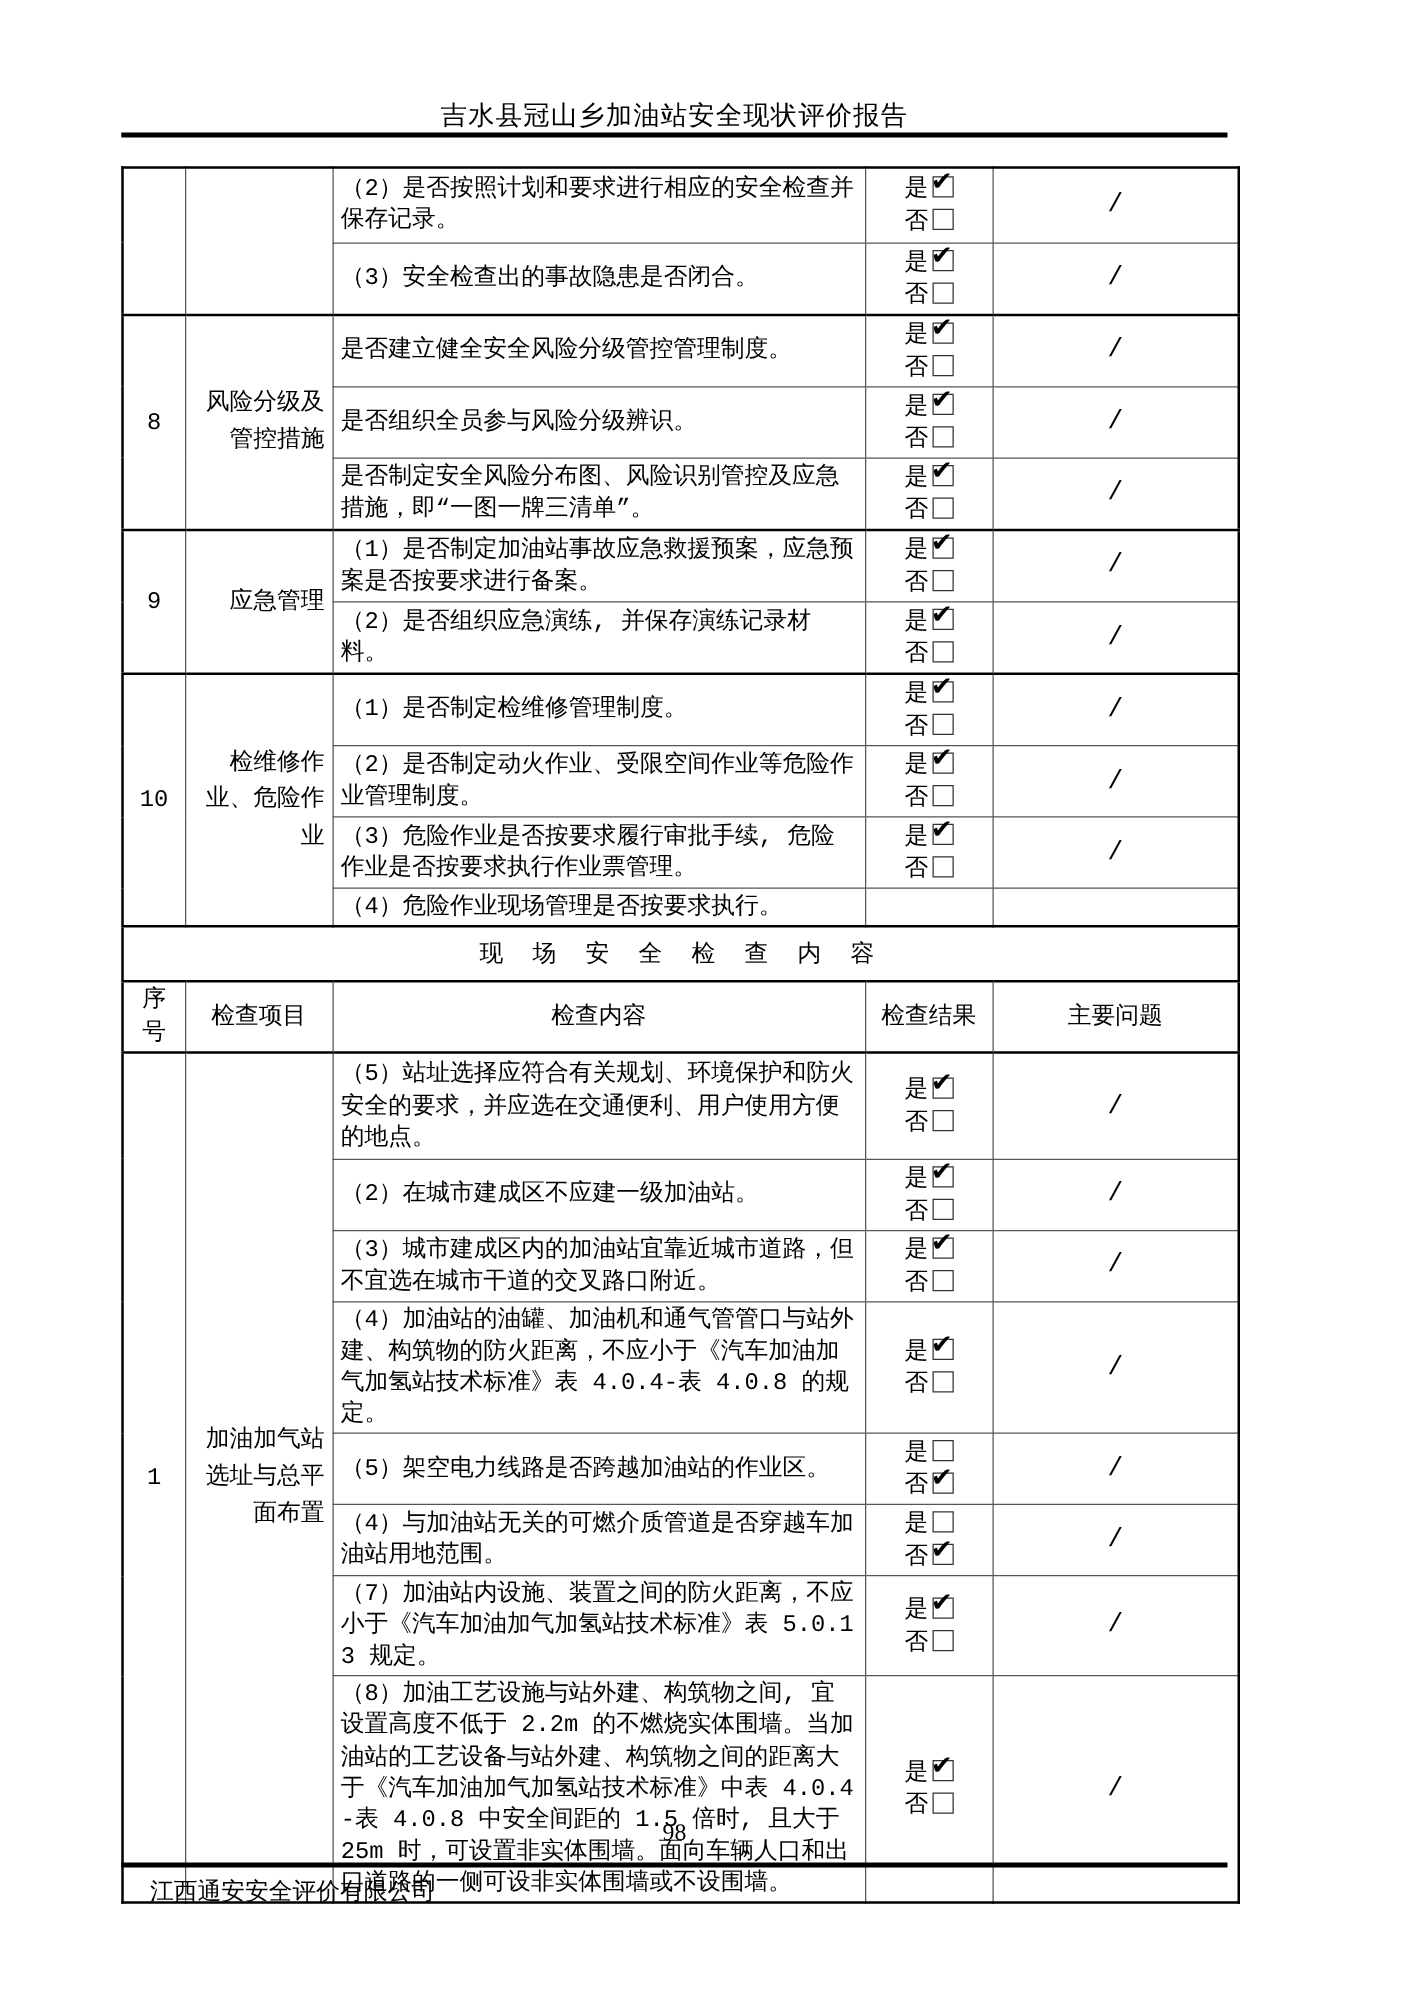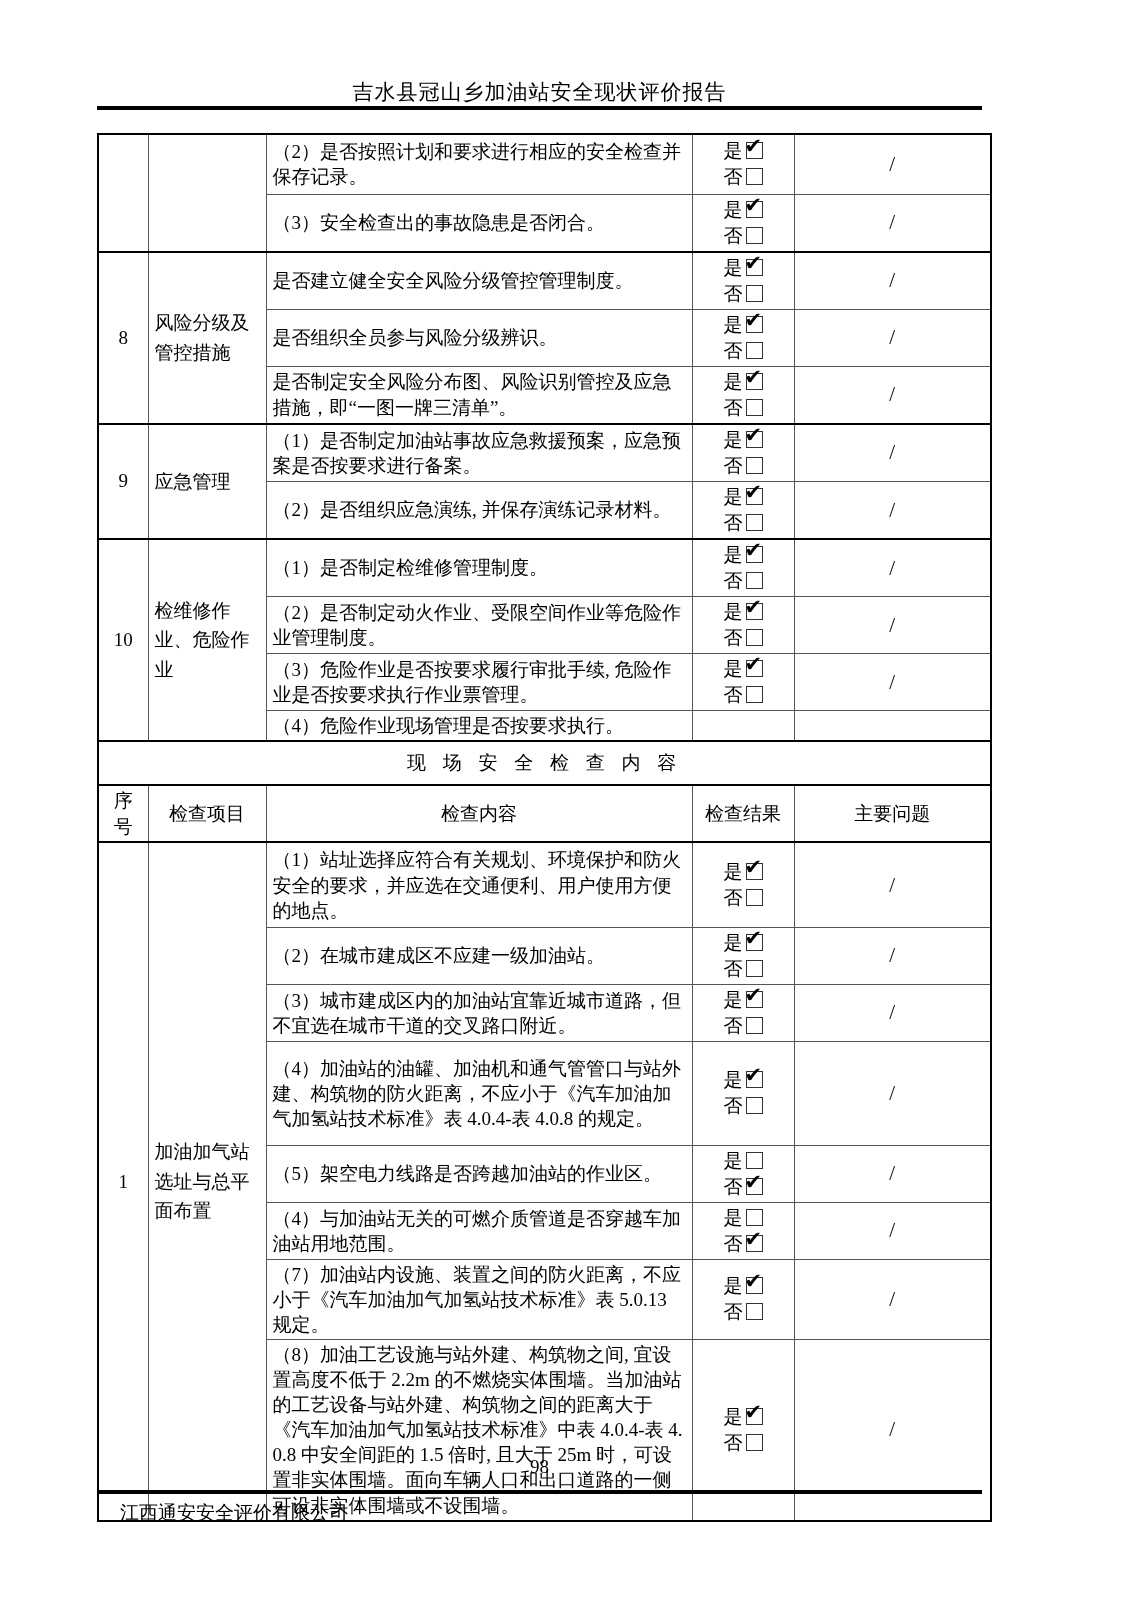--- a/index.html
+++ b/index.html
@@ -12,31 +12,32 @@
   .doc-title {
     position:absolute; top:78px; left:97px; width:885px;
     text-align:center; font-size:21px; letter-spacing:1px;
   }
   .head-rule { position:absolute; top:106px; left:97px; width:885px; height:4px; background:#000; }
 
   table.report-table {
     position:absolute; top:133px; left:97px; width:893px;
     border-collapse:collapse; table-layout:fixed;
     font-size:19px;
+    font-family:Liberation Mono, monospace;
   }
   .report-table td {
     border:1px solid #555;
     border-top:1px solid #8a8a8a;
     padding:2px 6px; vertical-align:middle;
     word-break:break-all;
   }
   table.report-table { border:2px solid #000; }
   tr.sec td { border-top:2px solid #000; }
   .c-no   { text-align:center; }
-  .c-item { text-align:left; padding:0 12px; line-height:1.55;margin-top:48px; }
+  .c-item { text-align:right; padding:0 12px; line-height:1.55;margin-top:48px; }
   .c-content { text-align:left; line-height:1.32; padding:3px 8px 3px 9px; }
   .c-result  { text-align:center; padding:2px 0; }
   .c-problem { text-align:center; font-size:21px; }
   .c-hdr  { text-align:center; line-height:1.35; }
   .c-sectitle { text-align:center; letter-spacing:6px; font-size:19px; }
 
   .cbrow { line-height:26px; white-space:nowrap; }
   .cb {
     display:inline-block; width:15px; height:15px;
     border:1px solid #333; margin-left:3px; vertical-align:-2px;
@@ -180,21 +181,21 @@
       <td class="c-hdr">序号</td>
       <td class="c-hdr">检查项目</td>
       <td class="c-hdr">检查内容</td>
       <td class="c-hdr">检查结果</td>
       <td class="c-hdr">主要问题</td>
     </tr>
 
     <tr class="sec" style="height:85px">
       <td class="c-no" rowspan="8">1</td>
       <td class="c-item" rowspan="8">加油加气站选址与总平面布置</td>
-      <td class="c-content">（1）站址选择应符合有关规划、环境保护和防火安全的要求，并应选在交通便利、用户使用方便的地点。</td>
+      <td class="c-content">（5）站址选择应符合有关规划、环境保护和防火安全的要求，并应选在交通便利、用户使用方便的地点。</td>
       <td class="c-result">
         <div class="cbrow"><span>是</span><span class="cb checked"></span></div>
         <div class="cbrow"><span>否</span><span class="cb"></span></div>
       </td>
       <td class="c-problem">/</td>
     </tr>
     <tr style="height:46px">
       <td class="c-content">（2）在城市建成区不应建一级加油站。</td>
       <td class="c-result">
         <div class="cbrow"><span>是</span><span class="cb checked"></span></div>

